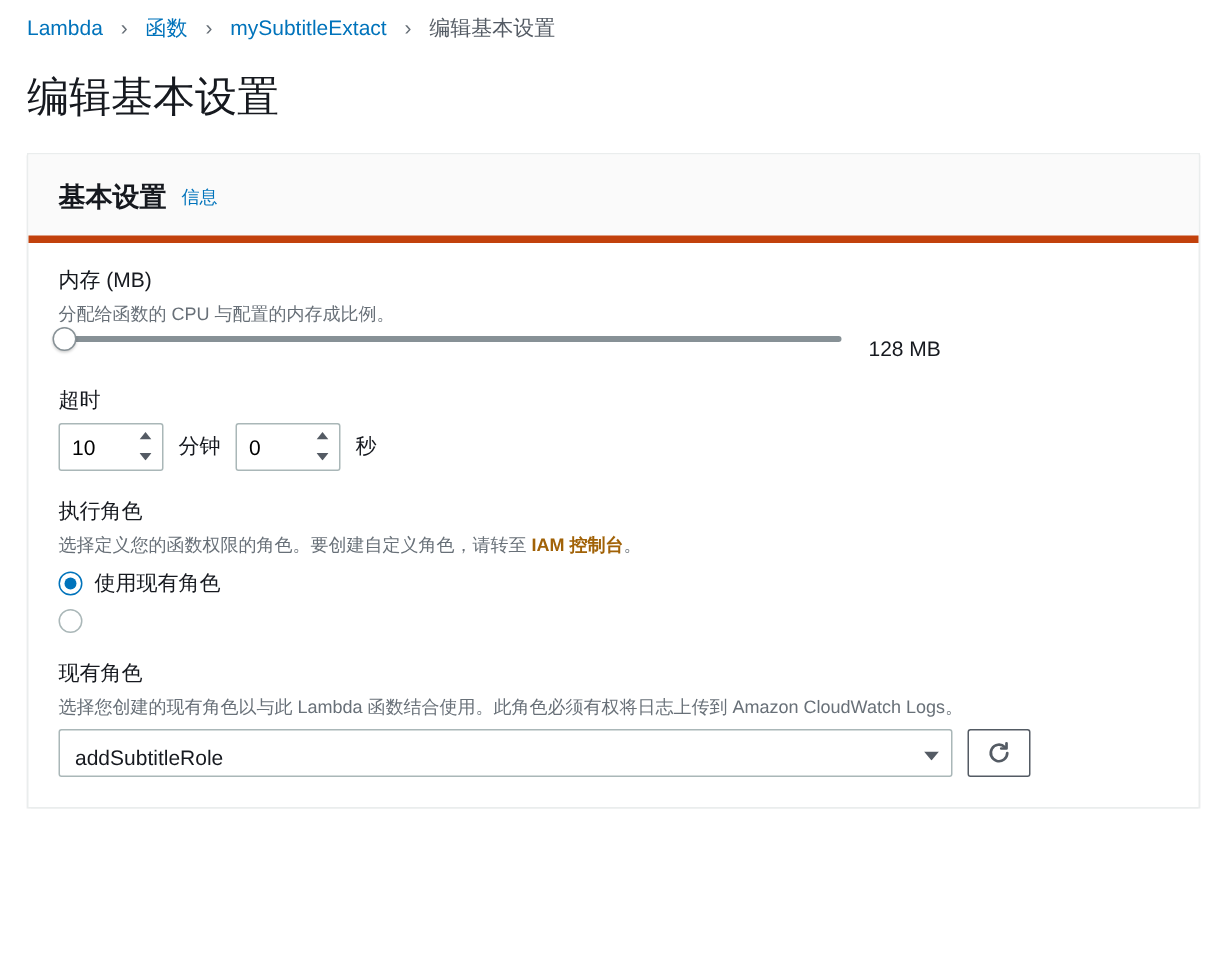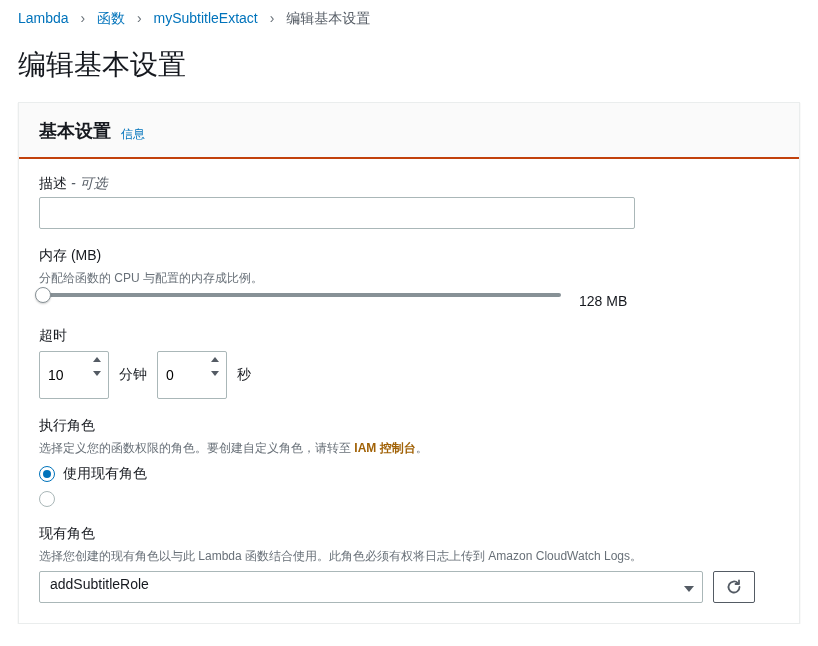--- a/index.html
+++ b/index.html
@@ -33,23 +33,23 @@
     }
     .panel {
       margin: 0 18px;
       border: 1px solid #eaeded;
       background: #ffffff;
       box-shadow: 0 1px 1px 0 rgba(0,28,36,.15);
     }
     .panel-header {
       padding: 16px 20px 14px 20px;
       background: #fafafa;
-      border-bottom: 2px solid #c2410c;
-      display: flex;
-      align-items: flex-end;
+      border-bottom: 5px solid #c2410c;
+      display: flex;
+      align-items: center;
       gap: 10px;
     }
     .panel-header h2 {
       font-size: 18px;
       font-weight: 700;
       color: #16191f;
     }
     .panel-header .info-link {
       font-size: 12px;
       color: #0073bb;
@@ -122,21 +122,21 @@
       color: #16191f;
     }
     .timeout-row {
       display: flex;
       align-items: center;
       gap: 10px;
       margin-top: 6px;
     }
     .num-input {
       width: 70px;
-      height: 48px;
+      height: 32px;
       border: 1px solid #aab7b8;
       border-radius: 2px;
       padding: 4px 20px 4px 8px;
       font-size: 14px;
       position: relative;
     }
     .num-wrap {
       position: relative;
       display: inline-block;
     }
@@ -196,29 +196,29 @@
     .radio-label {
       font-size: 14px;
       color: #16191f;
     }
     .select-row {
       display: flex;
       gap: 10px;
       margin-top: 6px;
     }
     .select-box {
-      width: 664px;
+      width: 596px;
       height: 32px;
       border: 1px solid #aab7b8;
       border-radius: 2px;
       padding: 4px 28px 4px 10px;
       font-size: 14px;
       background: #ffffff;
       display: flex;
-      align-items: flex-start;
+      align-items: flex-end;
       position: relative;
       cursor: pointer;
     }
     .select-caret {
       position: absolute;
       right: 8px;
       top: 50%;
       transform: translateY(-50%);
       color: #545b64;
     }
@@ -260,26 +260,20 @@
 
 <h1 class="page-title">编辑基本设置</h1>
 
 <div class="panel">
   <div class="panel-header">
     <h2>基本设置</h2>
     <a href="#" class="info-link">信息</a>
   </div>
   <div class="panel-body">
 
-    <div class="field-group">
-      <div class="field-label">
-        <span>描述</span><span class="optional"> - 可选</span>
-      </div>
-      <input type="text" class="text-input" value="" style="">
-    </div>
 
     <div class="field-group">
       <div class="field-label">内存 (MB)</div>
       <div class="field-hint">分配给函数的 CPU 与配置的内存成比例。</div>
       <div class="memory-row">
         <div class="slider-wrap">
           <div class="slider-track"></div>
           <div class="slider-thumb"></div>
         </div>
         <span class="memory-value">128 MB</span>

